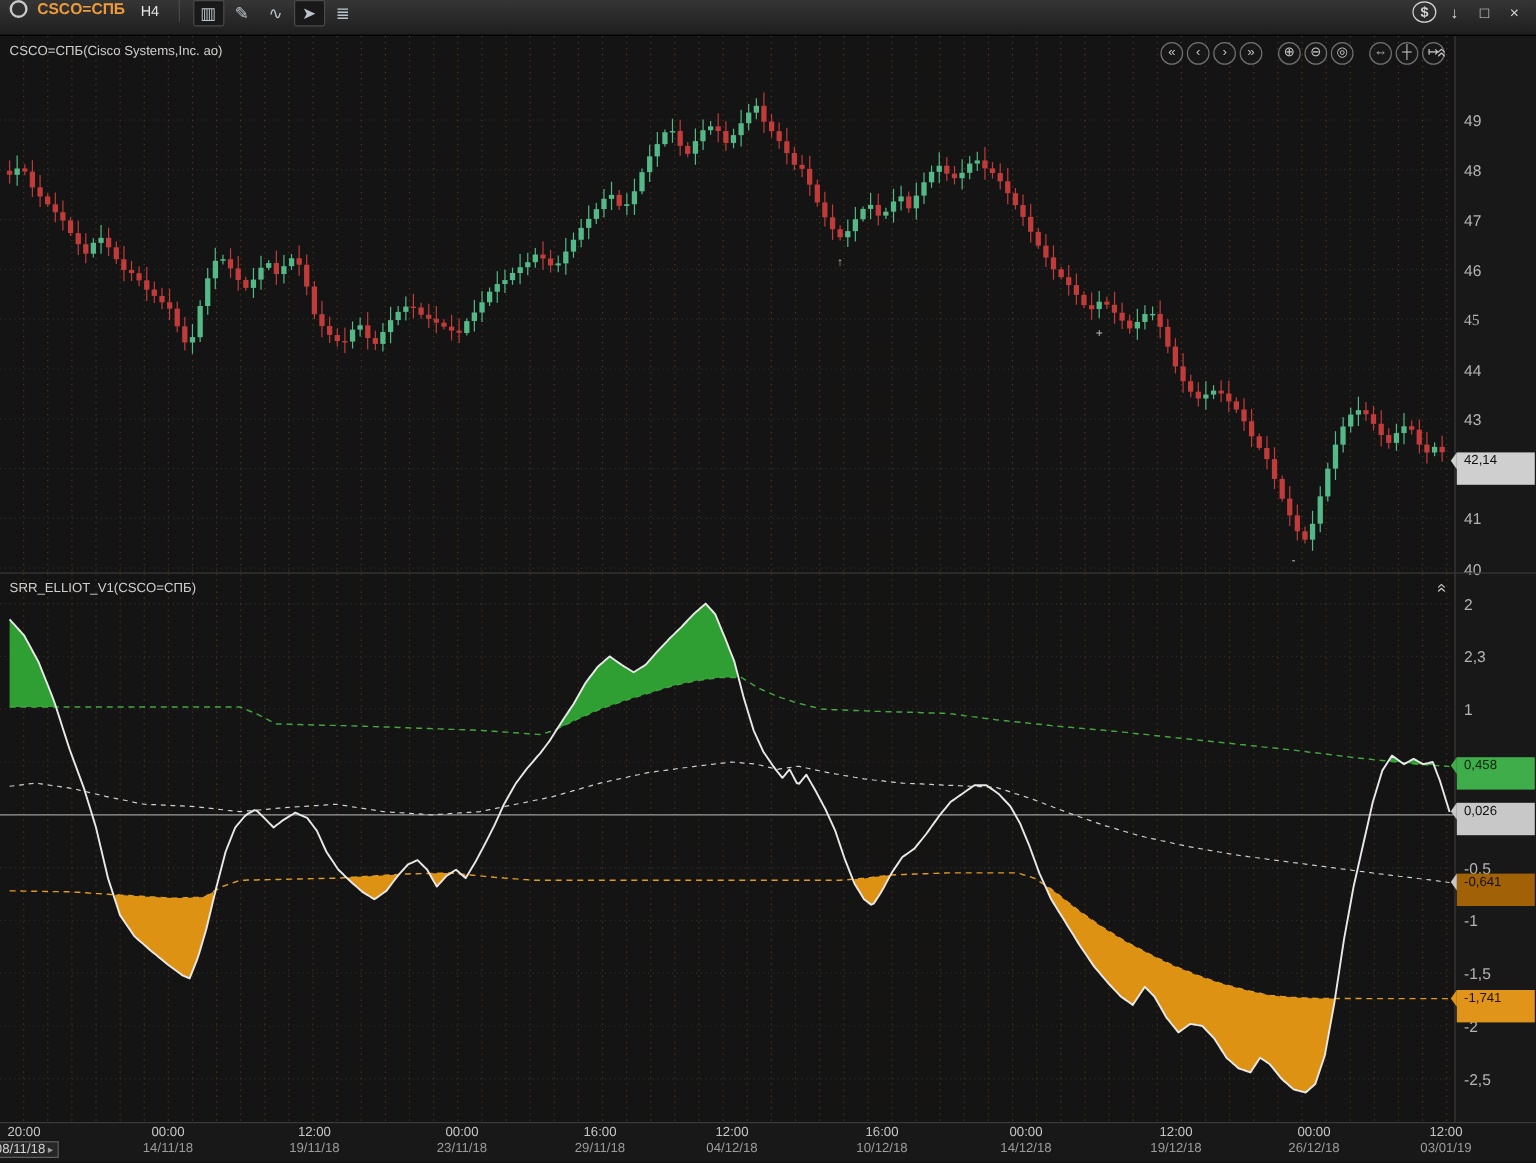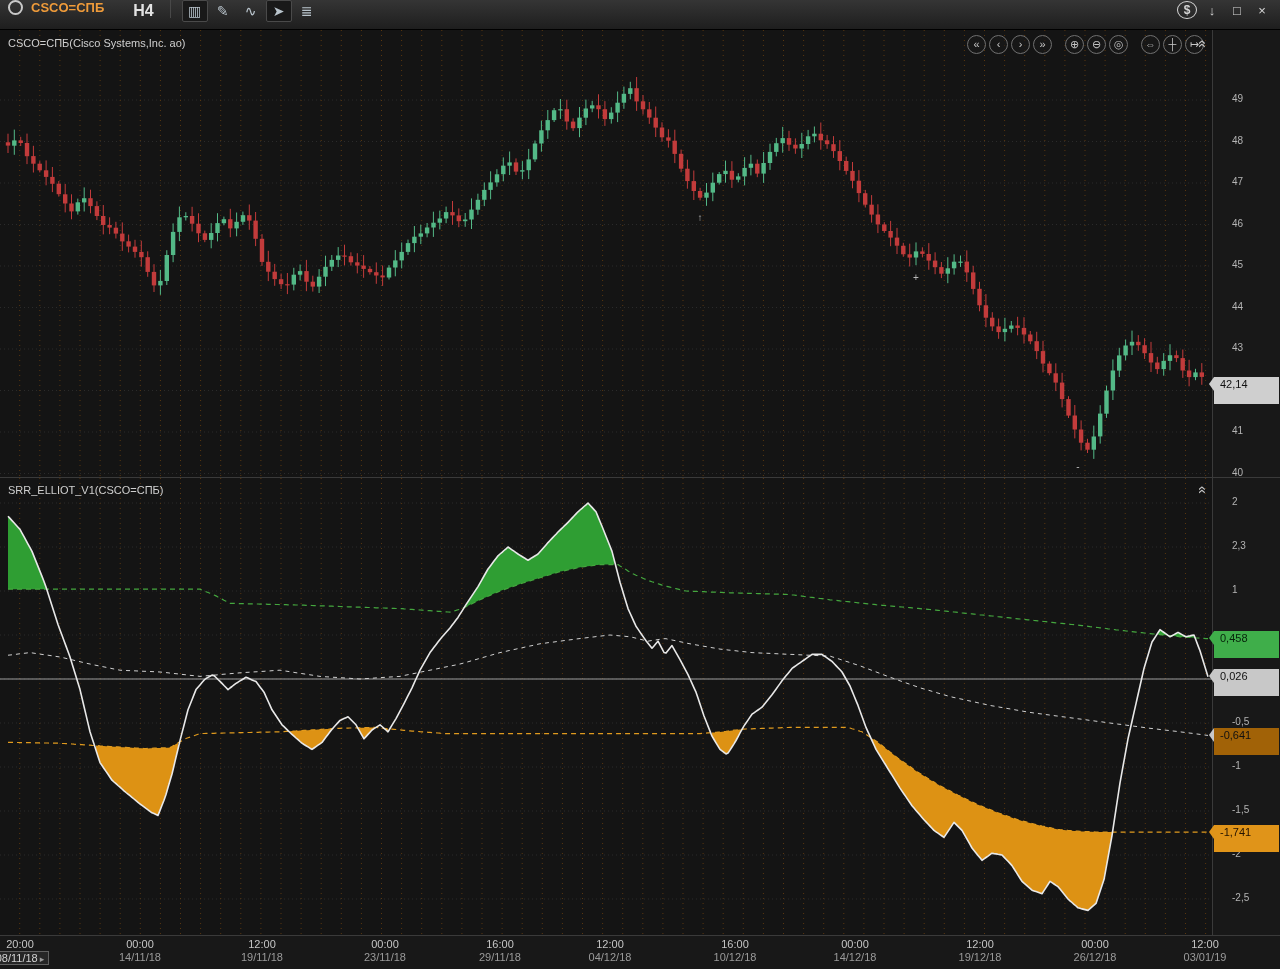--- a/index.html
+++ b/index.html
@@ -1,40 +1,40 @@
 <!DOCTYPE html>
 <html><head>
 <meta charset="utf-8">
 <style>
   *{margin:0;padding:0;box-sizing:border-box}
   html,body{background:#000;}
   body{width:1280px;height:969px;font-family:"Liberation Sans",sans-serif;overflow:hidden;position:relative}
   .titlebar{height:30px;background:linear-gradient(#353535,#1e1e1e);display:flex;align-items:flex-start;padding:0 8px;gap:4px;border-bottom:1px solid #000}
   .logo{width:15px;height:15px;border:2px solid #c9c9c9;border-radius:50%;margin-right:4px}
   .title{color:#ef9b3a;font-weight:bold;font-size:13px}
-  .tf{color:#e3e3e3;font-size:16px;font-weight:bold;margin-left:20px;padding:2px 5px;cursor:pointer}
+  .tf{color:#e3e3e3;font-size:12px;font-weight:normal;margin-left:4px;padding:2px 5px;cursor:pointer}
   .vsep{width:1px;height:18px;background:#484848;margin:0 7px}
   .tools{display:flex;gap:2px}
   .tool-btn{width:26px;height:22px;display:flex;align-items:center;justify-content:center;color:#b9c4cc;font-size:14px;border-radius:2px;border:1px solid transparent;cursor:pointer}
   .tool-btn.pressed{background:#191919;border-color:#4a4a4a}
   .spacer{flex:1}
   .winbtns{display:flex;gap:5px;align-items:center}
   .win-btn{min-width:20px;height:20px;display:flex;align-items:center;justify-content:center;color:#d6d6d6;font-size:13px;cursor:pointer}
   .win-btn.circle{width:18px;height:18px;border:1px solid #d6d6d6;border-radius:50%;font-size:12px;font-weight:bold}
   .chart-area{position:relative;width:1280px;height:939px;background:#141414}
   svg{position:absolute;left:0;display:block}
   #price-svg{top:0}
   #ind-svg{top:448px}
   .pane-label{position:absolute;left:8px;font-size:11px;color:#cfcfcf;z-index:6}
   .navbtns{position:absolute;top:5px;right:76px;display:flex;gap:3px;align-items:center;z-index:7}
   .nav-btn{width:19px;height:19px;border:1px solid #707070;border-radius:50%;color:#c8c8c8;font-size:11px;line-height:17px;text-align:center;background:rgba(25,25,25,.55);cursor:pointer}
   .nav-gap{width:7px}
   .collapse{position:absolute;left:1199px;z-index:8;color:#c8c8c8;font-size:14px;transform:rotate(90deg);cursor:pointer}
   .right-axis{position:absolute;left:1212px;top:0;width:68px;height:905px;background:#181818;border-left:1px solid #3a3a3a;z-index:5}
-  .axis-lbl{position:absolute;left:19px;font-size:10px;color:#b4b4b4;white-space:nowrap}
+  .axis-lbl{position:absolute;left:7px;font-size:13px;color:#b4b4b4;white-space:nowrap}
   .price-tag,.ind-tag{position:absolute;left:1px;width:65px;height:27px;font-size:11px;line-height:15px;padding-left:6px;z-index:6;white-space:nowrap}
   .price-tag{background:#cfcfcf;color:#111}
   .tag-arrow{position:absolute;left:-5px;top:0;width:0;height:0;border-top:7.5px solid transparent;border-bottom:7.5px solid transparent;border-right:5px solid #cfcfcf}
   .hdivider{position:absolute;left:0;width:1280px;height:1px;background:#3a3a3a;z-index:5}
   .time-axis{position:absolute;top:905px;left:0;width:1280px;height:34px;background:#181818;border-top:1px solid #3a3a3a;z-index:6}
   .t-lbl{position:absolute;top:2px;width:76px;text-align:center;font-size:11px;color:#c6c6c6}
   .t-lbl .d{display:block;color:#9b9b9b;margin-top:1px}
   .t-lbl .d.tag{display:inline-block;background:#262626;border:1px solid #606060;color:#d2d2d2;padding:0 4px;margin-top:1px}
   .t-lbl .arr{color:#9b9b9b;margin-left:2px;font-size:9px}
 </style>
@@ -615,21 +615,21 @@
         <div class="nav-btn">↦</div>
       </div>
     <div class="collapse" style="top:6px">«</div>
     <div class="collapse" style="top:452px">«</div>
 
     <div class="right-axis" id="right-axis">
         <div class="axis-lbl" style="top: 63px;">49</div>
         <div class="axis-lbl" style="top: 104.5px;">48</div>
         <div class="axis-lbl" style="top: 146px;">47</div>
         <div class="axis-lbl" style="top: 187.5px;">46</div>
-        <div class="axis-lbl" style="top: 229px;">45</div>
+        <div class="axis-lbl" style="top: 229px; font-family: Liberation Serif, serif;">45</div>
         <div class="axis-lbl" style="top: 270.5px;">44</div>
         <div class="axis-lbl" style="top: 312px;">43</div>
         <div class="axis-lbl" style="top: 353.5px;">42</div>
         <div class="axis-lbl" style="top: 395px;">41</div>
         <div class="axis-lbl" style="top: 436.5px;">40</div>
         <div class="price-tag" style="top: 347.19px;">42,14<span class="tag-arrow"></span></div>
         <div class="axis-lbl" style="top: 466px;">2</div>
         <div class="axis-lbl" style="top: 510px;">2,3</div>
         <div class="axis-lbl" style="top: 554px;">1</div>
         <div class="axis-lbl" style="top: 686px;">-0,5</div>

